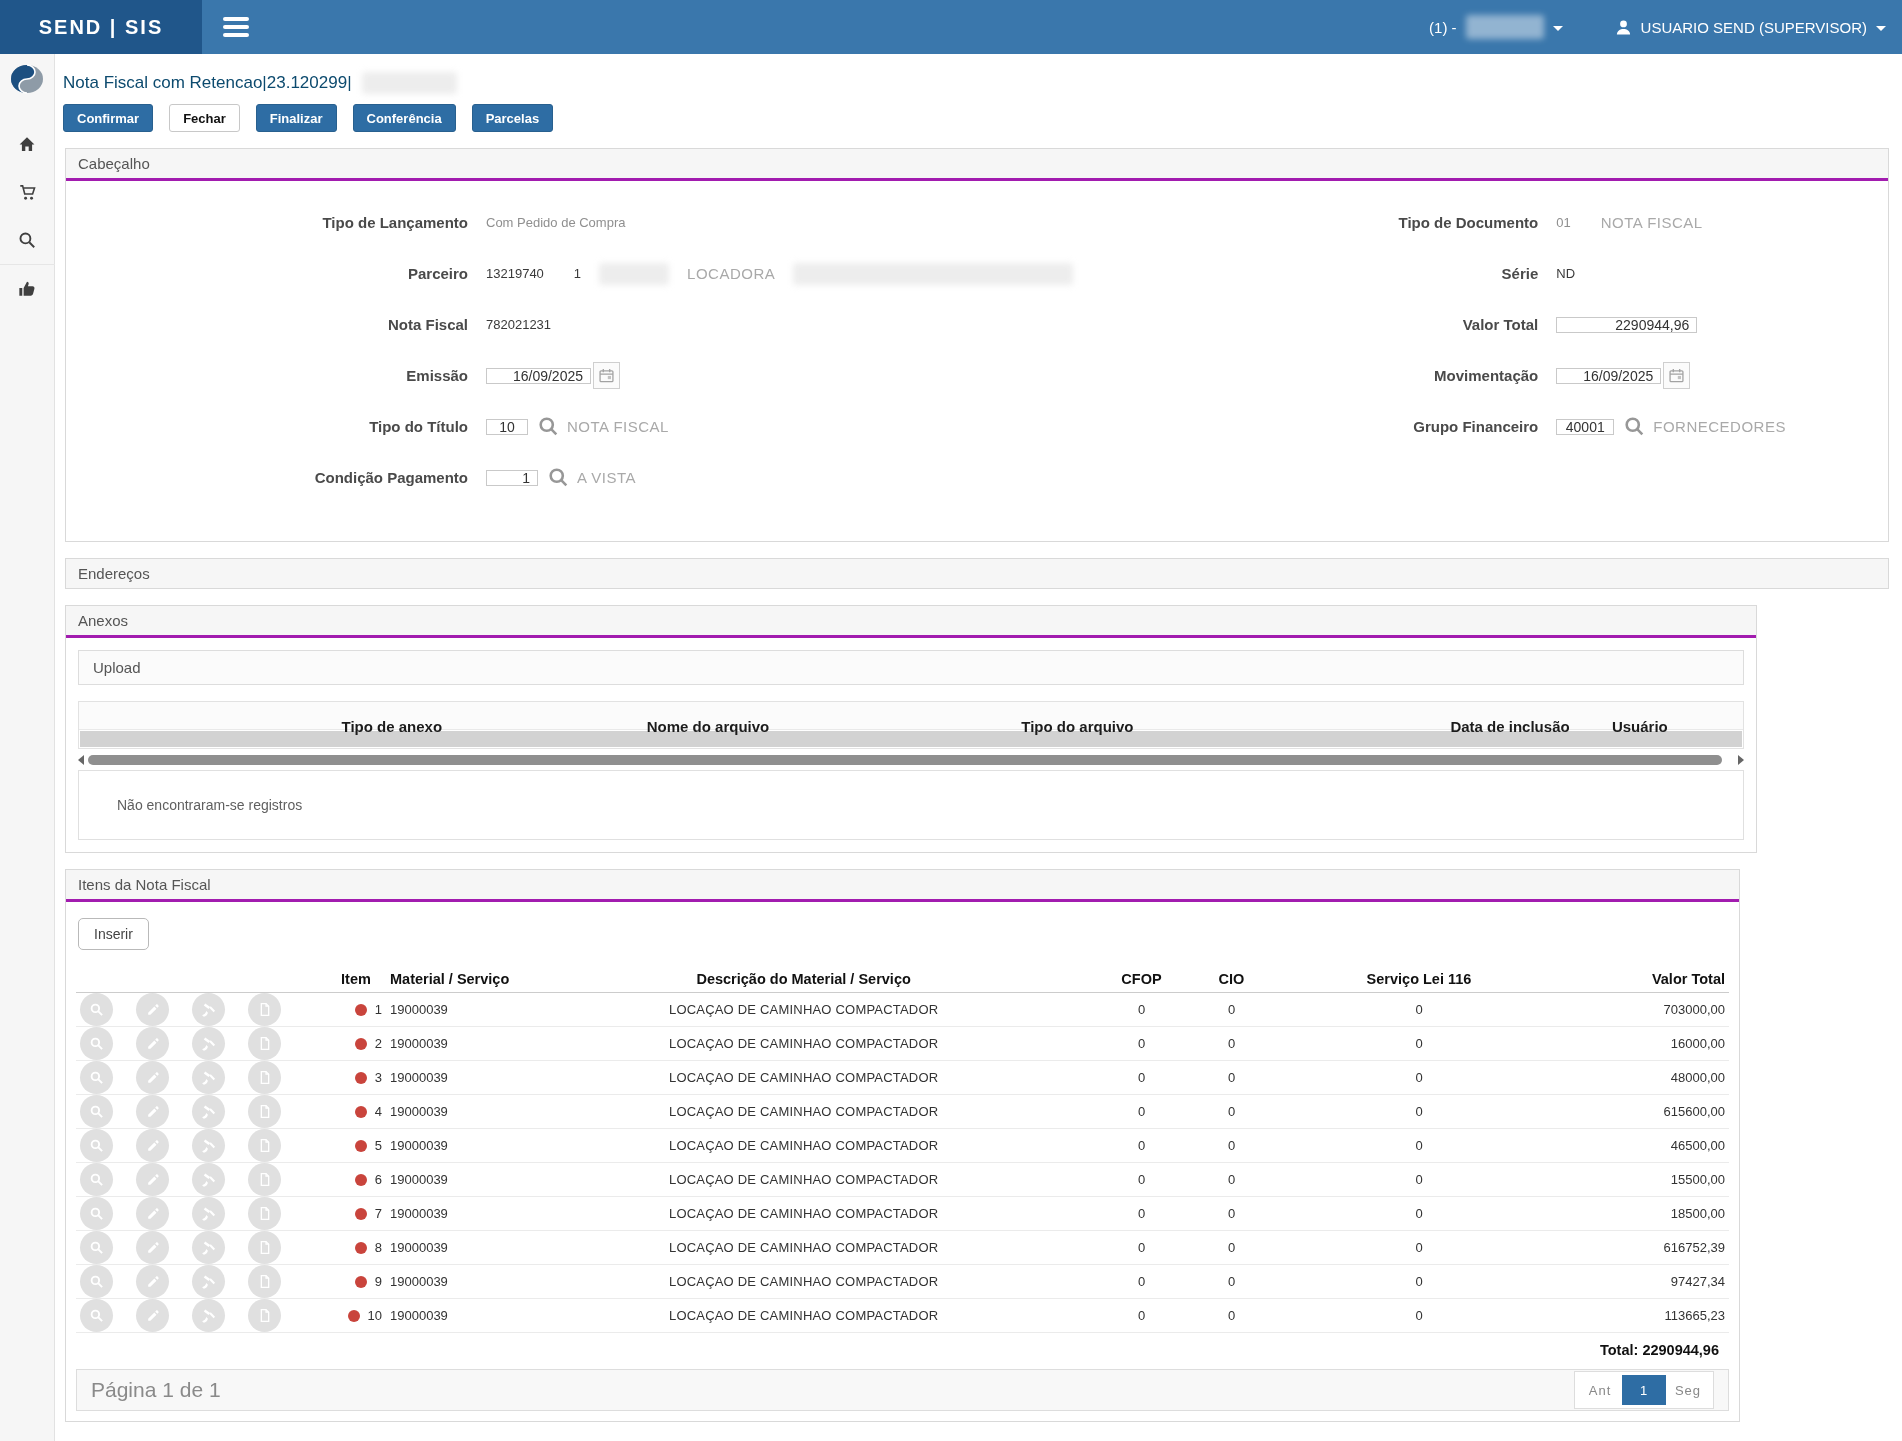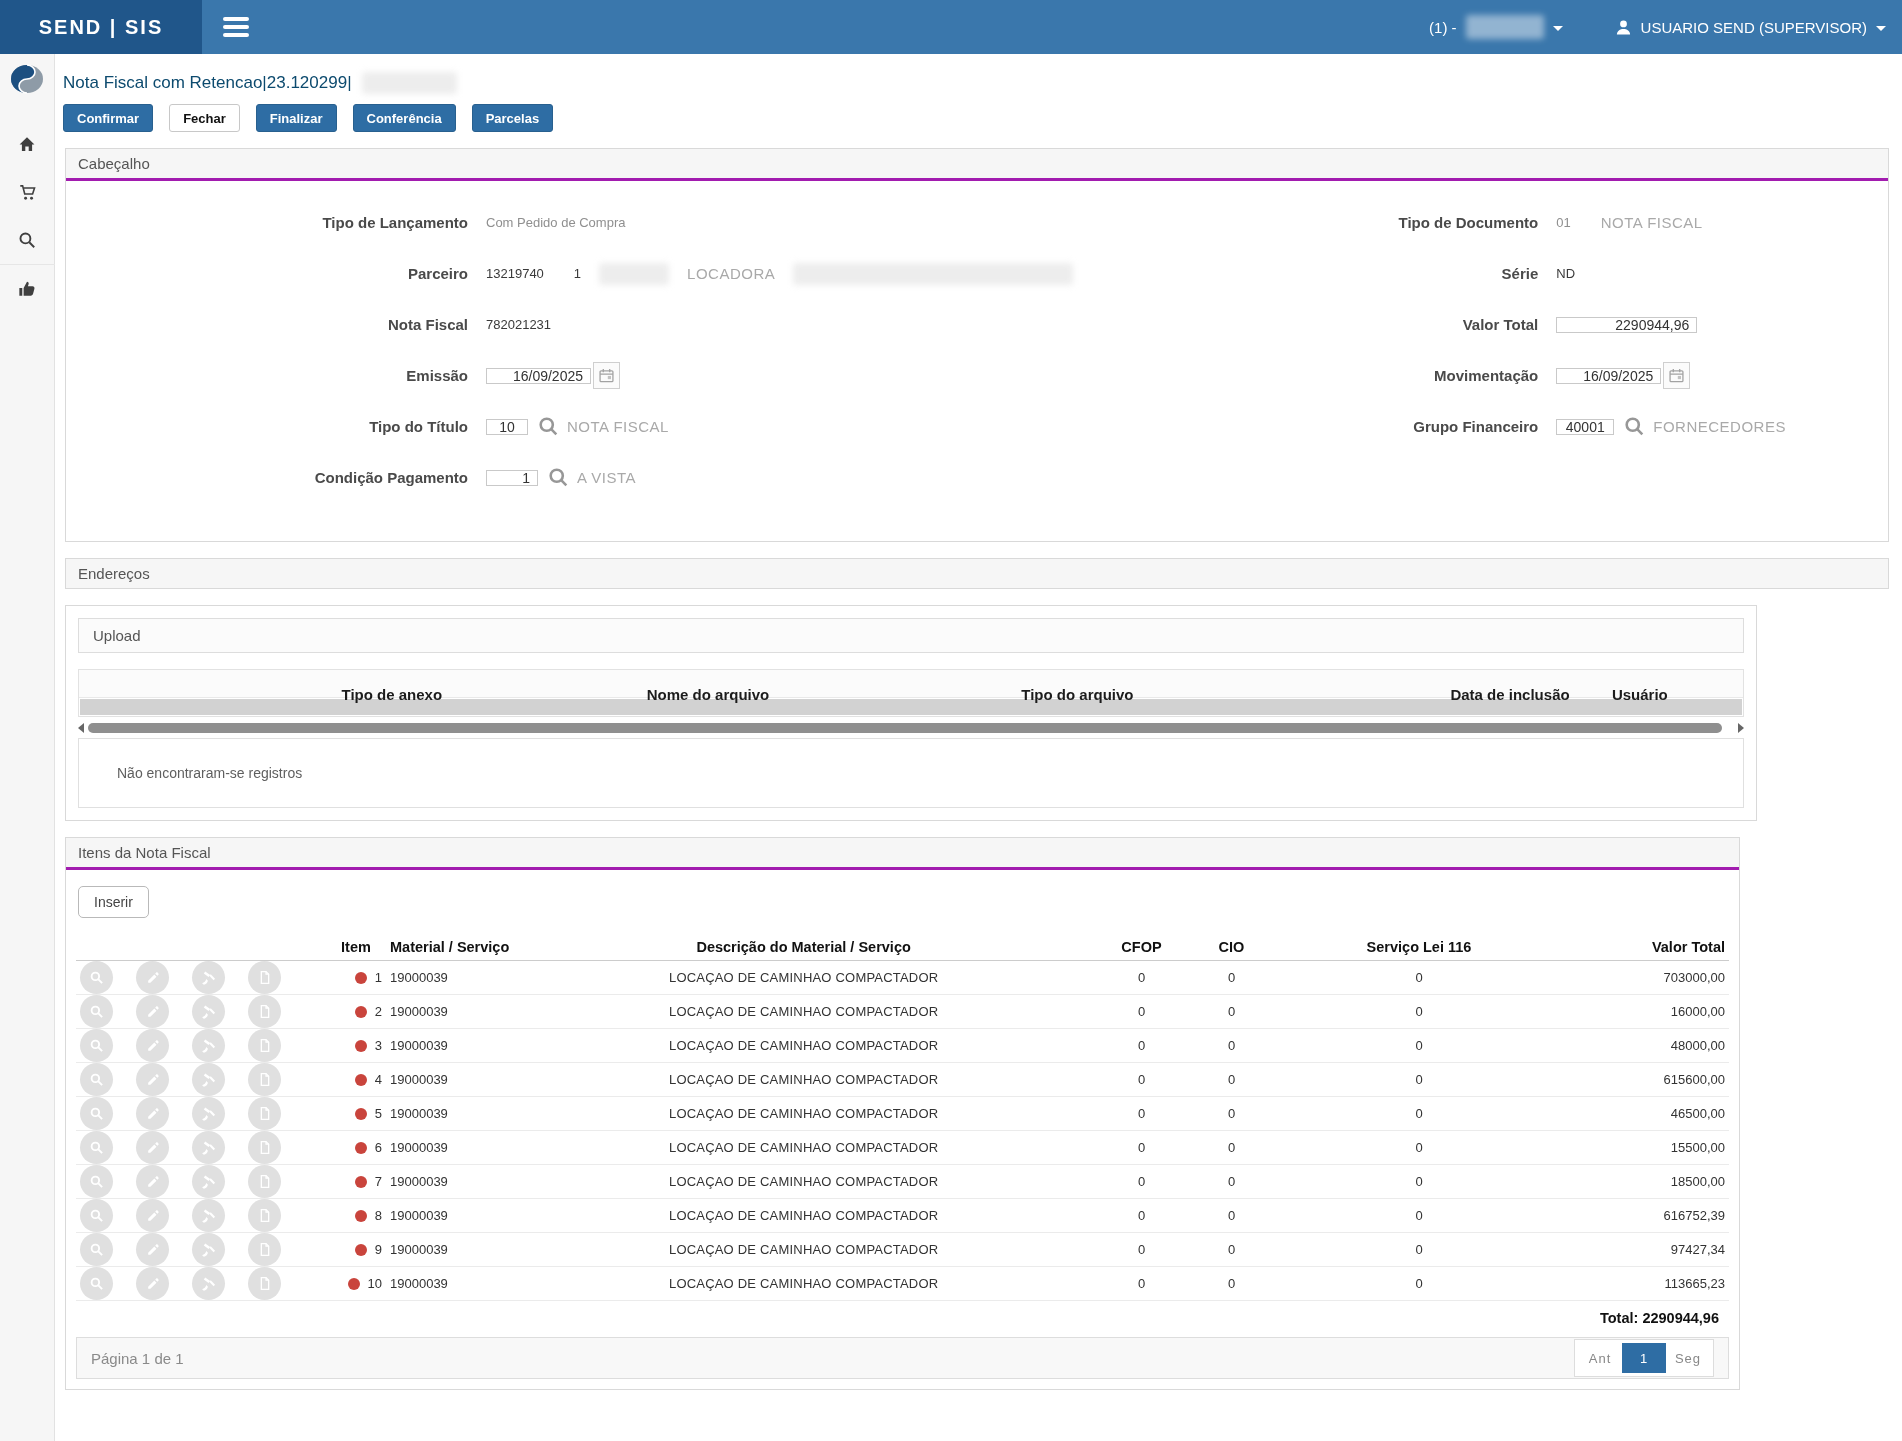--- a/index.html
+++ b/index.html
@@ -94,21 +94,21 @@
   .item-cell { display:flex; align-items:center; justify-content:flex-end; gap:8px; }
   .dot { width:12px; height:12px; border-radius:50%; background:#c9443c; flex:none; }
   td.c-mat { text-align:left; padding-left:6px; }
   td.c-desc { text-align:center; letter-spacing:.2px; }
   td.c-cfop, td.c-cio, td.c-srv { text-align:center; }
   td.c-val { text-align:right; padding-right:10px; }
   tr.total-row td { text-align:right; font-weight:bold; font-size:14.5px; color:#111; padding:9px 10px; border-bottom:none; }
 
   .pag-bar { border:1px solid #ddd; background:#f8f8f8; height:42px; display:flex; align-items:center;
              justify-content:space-between; padding:0 14px; margin-top:2px; }
-  .pag-status { font-size:15px; color:#8a8a8a; }
+  .pag-status { font-size:21px; color:#8a8a8a; }
   .pager { display:flex; border:1px solid #ddd; background:#fff; padding:3px; }
   .pg { min-width:44px; height:30px; border:none; background:transparent; font-size:13px; color:#888;
         letter-spacing:1px; cursor:pointer; font-family:inherit; }
   .pg.active { background:#2e6da4; color:#fff; }
 </style>
 </head>
 <body>
 
 <div class="app">
 
@@ -284,20 +284,21 @@
             </div>
           </div>
         </div>
       </section>
 
       <section class="panel w-wide">
         <div class="panel-h">Endereços</div>
       </section>
 
       <section class="panel open w-anx">
+        <div class="panel-h">Anexos</div>
         <div class="anx-body">
           <div class="upload-box">Upload</div>
           <div class="anx-tablewrap">
             <div class="anx-head">
               <span style="left:18.8%">Tipo de anexo</span>
               <span style="left:37.8%">Nome do arquivo</span>
               <span style="left:60%">Tipo do arquivo</span>
               <span style="left:86%">Data de inclusão</span>
               <span style="left:93.8%">Usuário</span>
             </div>

